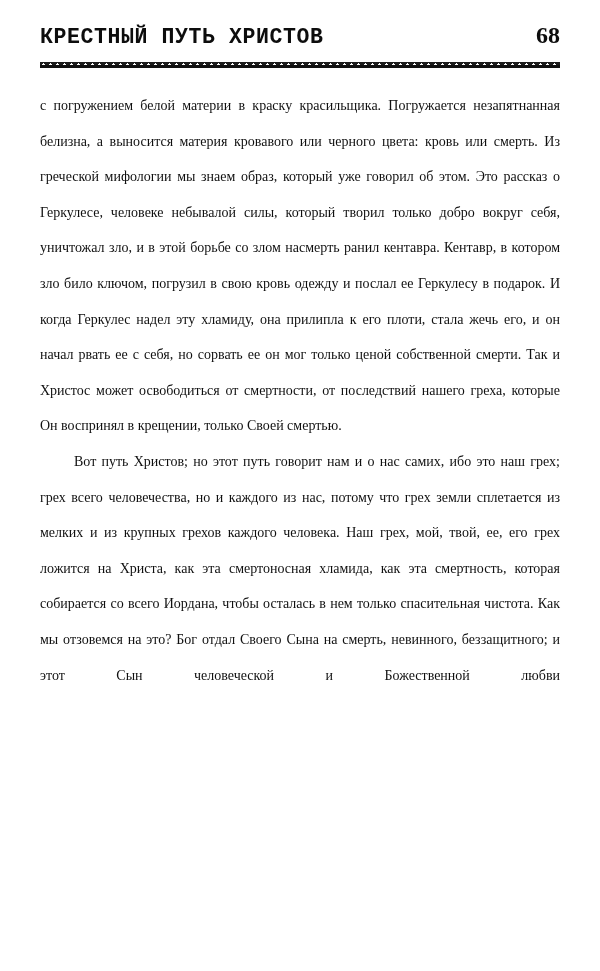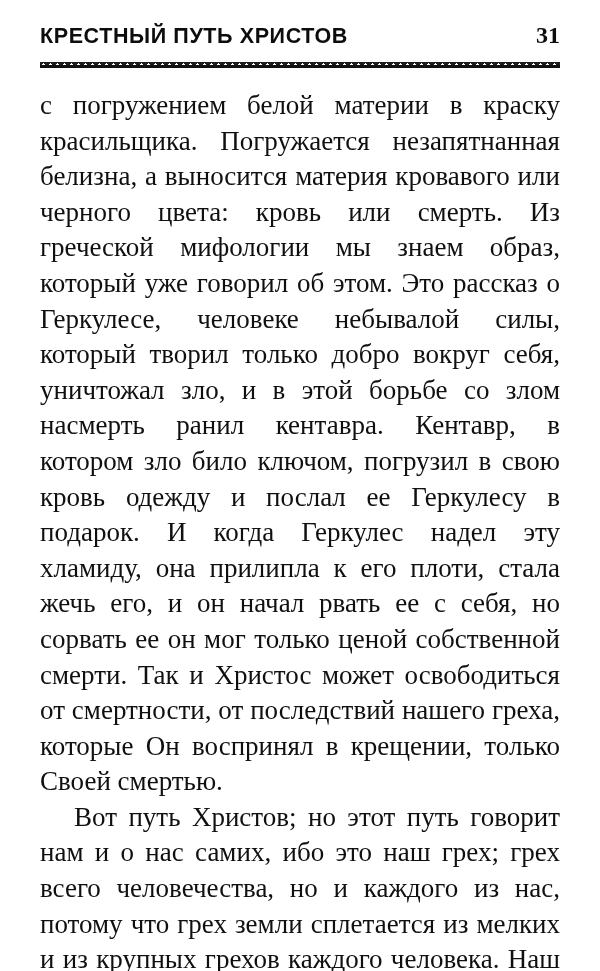--- a/index.html
+++ b/index.html
@@ -25,21 +25,21 @@
   .header-row {
     position: absolute;
     left: 40px;
     right: 40px;
     top: 22px;
     display: flex;
     align-items: baseline;
     justify-content: space-between;
   }
   .running-title {
-    font-family: Liberation Sans, sans-serif;
+    font-family: Liberation Mono, monospace;
     font-size: 21.5px;
     font-weight: 700;
     letter-spacing: 0.6px;
     text-transform: uppercase;
     color: #0d0d0d;
     white-space: nowrap;
   }
   .page-number {
     font-family: "Liberation Serif", serif;
     font-size: 24px;
@@ -76,21 +76,21 @@
   }
   .body-text {
     position: absolute;
     left: 40px;
     right: 40px;
     top: 88px;
     bottom: 8px;
   }
   .para {
     font-family: "Liberation Serif", serif;
-    font-size: 27px;
+    font-size: 14px;
     line-height: 35.6px;
     text-align: justify;
     text-align-last: left;
     margin: 0;
     color: #101010;
     hyphens: manual;
   }
   .para + .para {
     margin-top: 0;
   }
@@ -105,21 +105,21 @@
     font-weight: 400;
   }
 </style>
 </head>
 <body>
 
 <div class="page">
 
   <div class="header-row">
     <div class="running-title">Крестный путь Христов</div>
-    <div class="page-number">31</div>
+    <div class="page-number">68</div>
   </div>
 
   <div class="rule">
     <div class="bar"></div>
     <div class="zig"></div>
   </div>
 
   <div class="body-text">
     <p class="para">с погружением белой материи в краску красильщика. Погружается незапятнанная белизна, а выносится материя кровавого или черного цвета: кровь или смерть. Из греческой мифологии мы знаем образ, который уже говорил об этом. Это рассказ о Геркулесе, человеке небывалой силы, который творил только добро вокруг себя, уничтожал зло, и в этой борьбе со злом насмерть ранил кентавра. Кентавр, в котором зло било ключом, погрузил в свою кровь одежду и послал ее Геркулесу в подарок. И когда Геркулес надел эту хламиду, она прилипла к его плоти, стала жечь его, и он начал рвать ее с себя, но сорвать ее он мог только ценой собственной смерти. Так и Христос может освободиться от смертности, от последствий нашего греха, которые Он воспринял в крещении, только Своей смертью.</p>
     <p class="para indent last"><span>Вот путь Христов; но этот путь говорит нам и о нас самих, ибо это <b>наш</b> грех; грех всего человечества, но и каждого из нас, потому что грех земли сплетается из мелких и из крупных грехов каждого человека. Наш грех, мой, твой, ее, его грех ложится на Христа, как эта смертоносная хламида, как эта смертность, которая собирается со всего Иордана, чтобы осталась в нем только спасительная чистота. Как мы отзовемся на это? Бог отдал Своего Сына на смерть, невинного, беззащитного; и этот Сын человеческой и Божественной любви</span></p>

